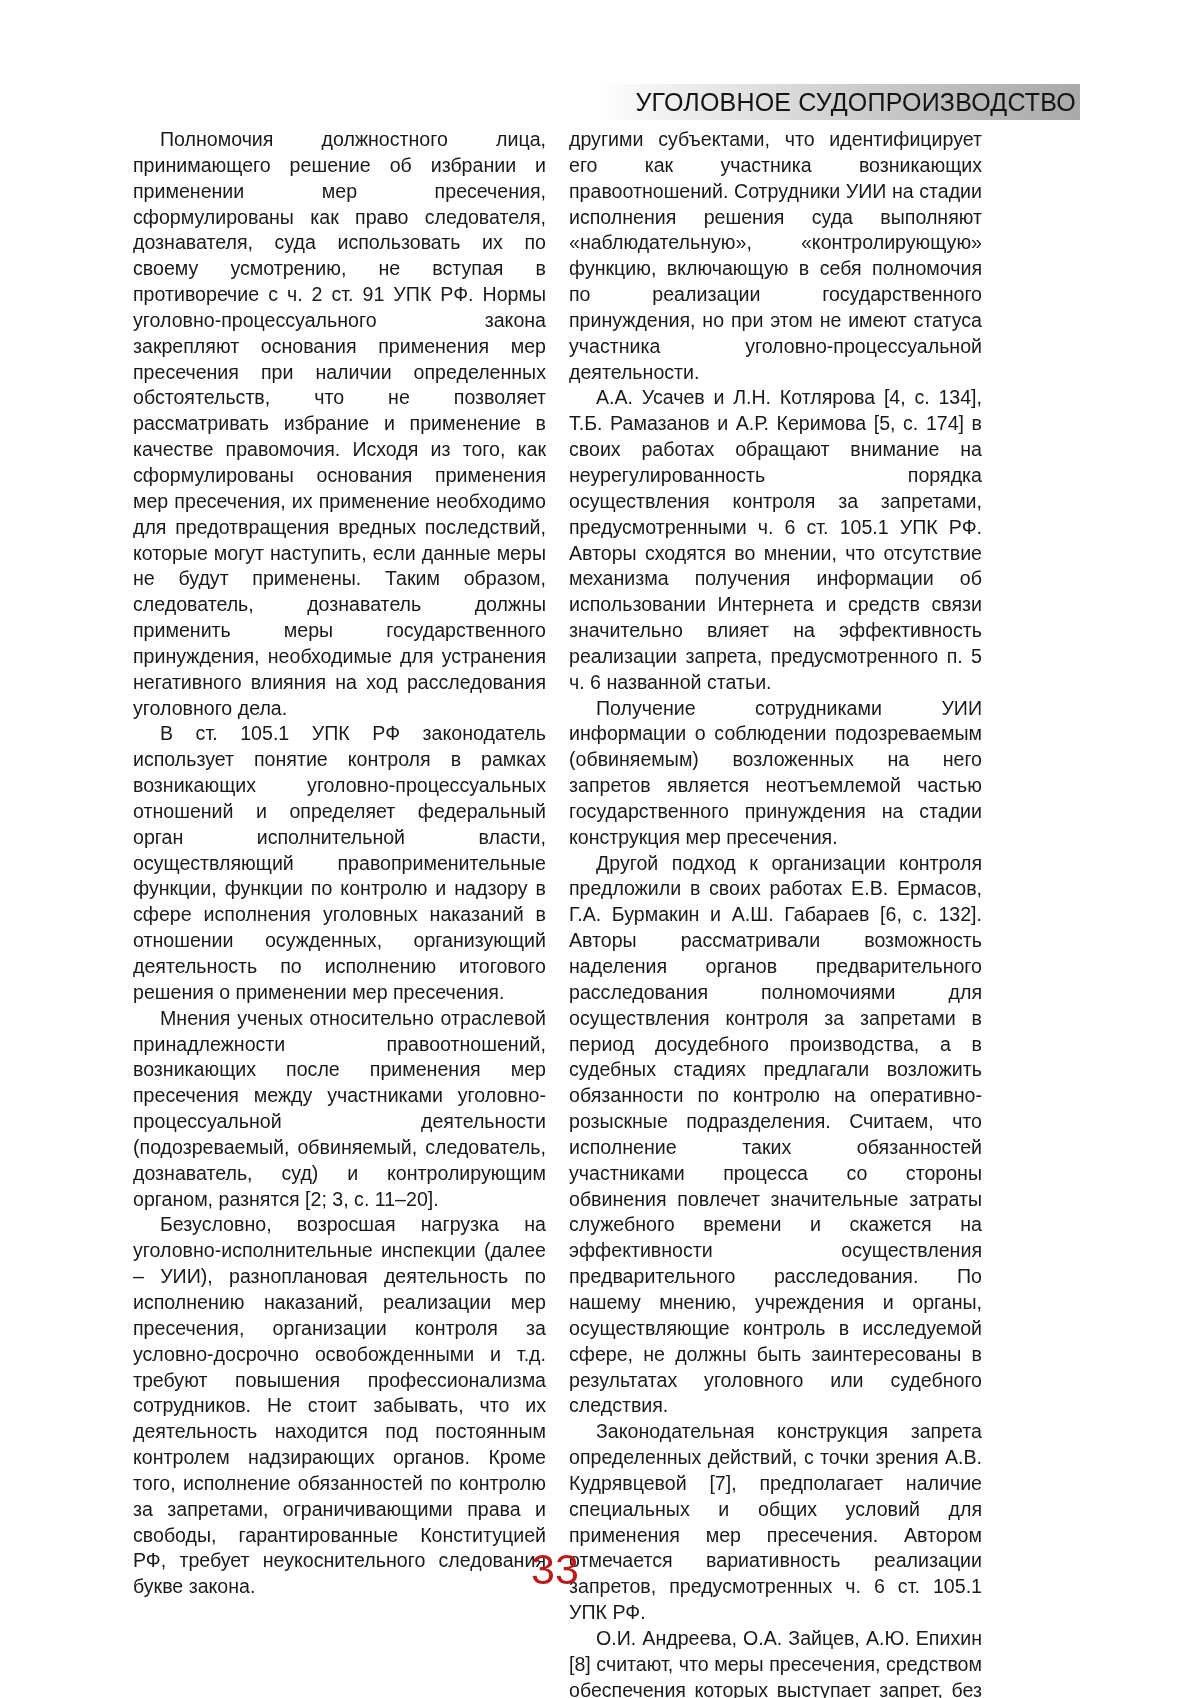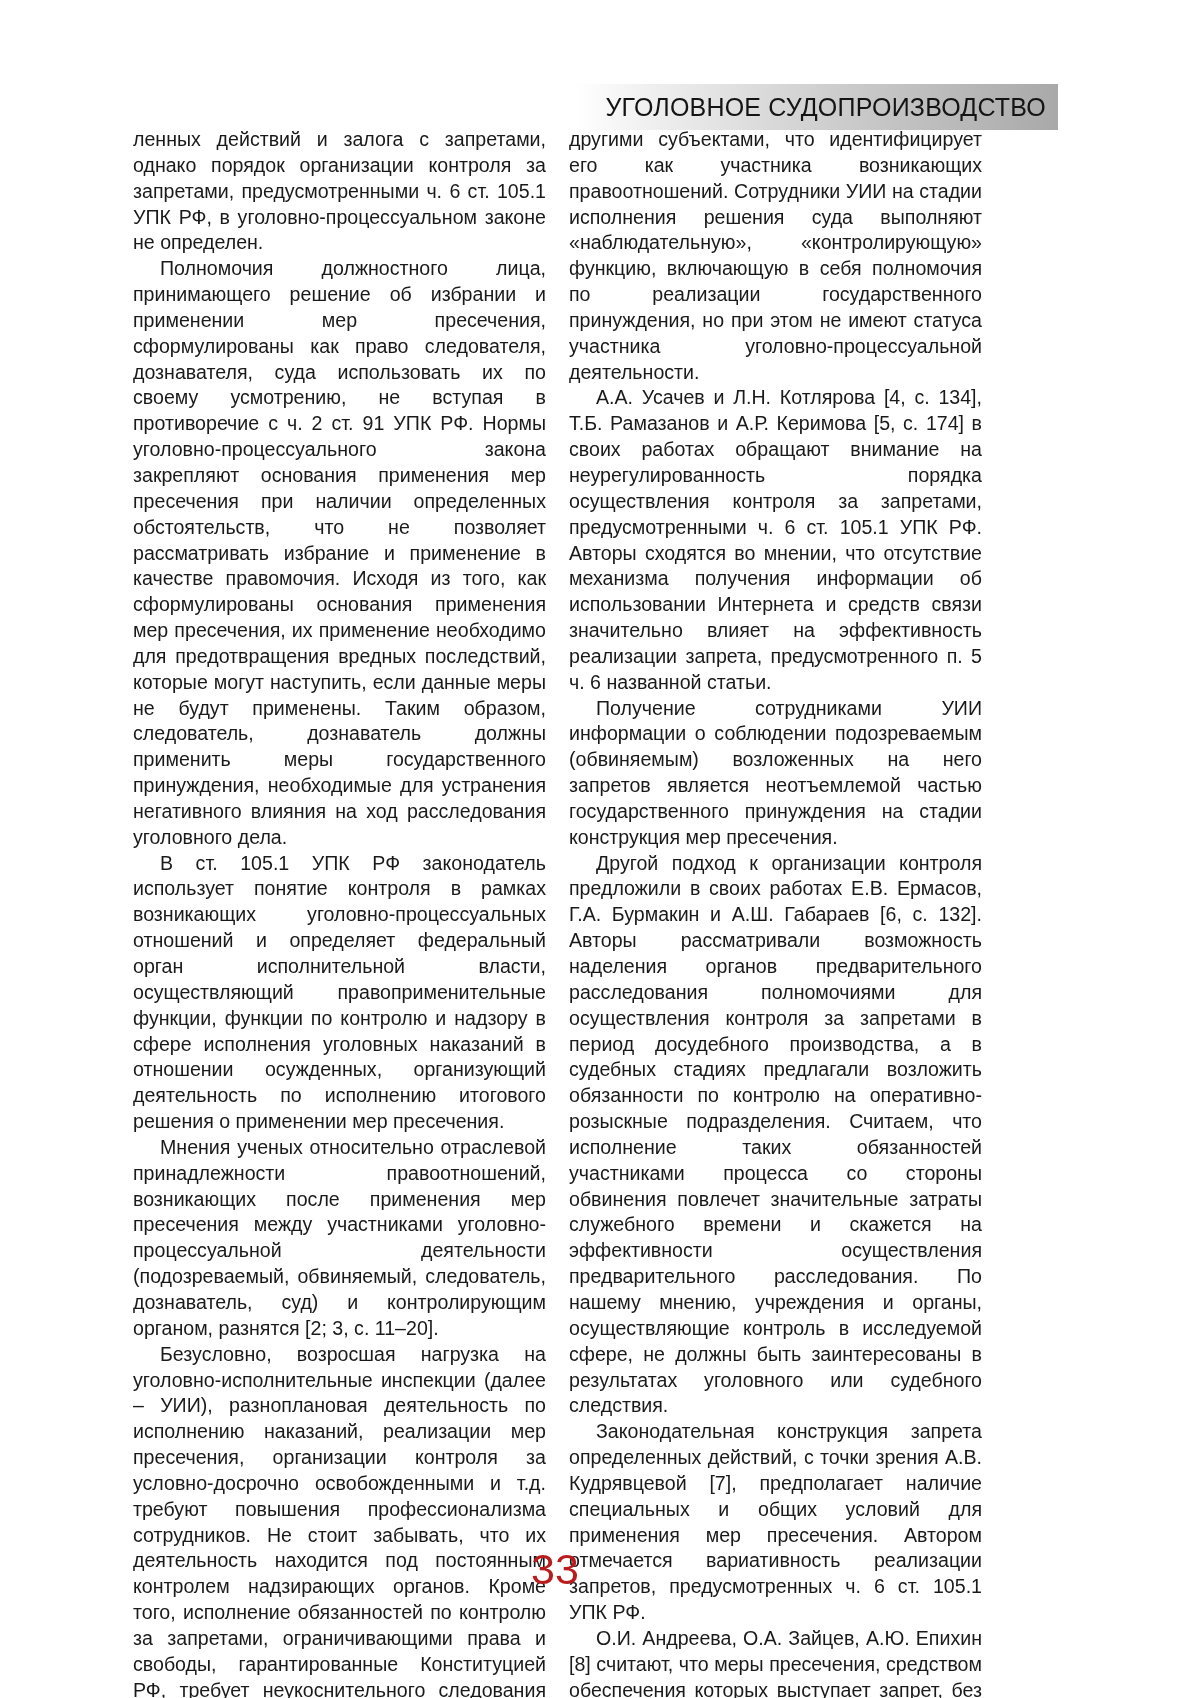--- a/index.html
+++ b/index.html
@@ -12,29 +12,29 @@
     width: 1200px;
     height: 1698px;
     background: #ffffff;
     font-family: "Liberation Sans", sans-serif;
     color: #1a1a1a;
     overflow: hidden;
   }
   .header-bar {
     position: absolute;
     top: 84px;
-    left: 575px;
+    left: 597px;
     width: 483px;
-    height: 46px;
+    height: 36px;
     box-sizing: border-box;
     background: linear-gradient(to right, #ffffff 0%, #f0f0f0 15%, #cccccc 55%, #a9a9a9 100%);
     display: flex;
     align-items: center;
     justify-content: flex-end;
-    padding-right: 12px;
+    padding-right: 4px;
   }
   .header-text {
     font-size: 25px;
     letter-spacing: 0.2px;
     color: #141414;
     white-space: nowrap;
   }
   .columns {
     position: absolute;
     top: 127px;
@@ -74,21 +74,20 @@
 
 <div class="page">
 
   <div class="header-bar">
     <span class="header-text">УГОЛОВНОЕ СУДОПРОИЗВОДСТВО</span>
   </div>
 
   <div class="columns">
 
     <div class="column">
-      <p class="cont">ленных действий и залога с запретами, однако порядок организации контроля за запретами, предусмотренными ч. 6 ст. 105.1 УПК РФ, в уголовно-процессуальном законе не определен.</p>
       <p>Полномочия должностного лица, принимающего решение об избрании и применении мер пресечения, сформулированы как право следователя, дознавателя, суда использовать их по своему усмотрению, не вступая в противоречие с ч. 2 ст. 91 УПК РФ. Нормы уголовно-процессуального закона закрепляют основания применения мер пресечения при наличии определенных обстоятельств, что не позволяет рассматривать избрание и применение в качестве правомочия. Исходя из того, как сформулированы основания применения мер пресечения, их применение необходимо для предотвращения вредных последствий, которые могут наступить, если данные меры не будут применены. Таким образом, следователь, дознаватель должны применить меры государственного принуждения, необходимые для устранения негативного влияния на ход расследования уголовного дела.</p>
       <p>В ст. 105.1 УПК РФ законодатель использует понятие контроля в рамках возникающих уголовно-процессуальных отношений и определяет федеральный орган исполнительной власти, осуществляющий правоприменительные функции, функции по контролю и надзору в сфере исполнения уголовных наказаний в отношении осужденных, организующий деятельность по исполнению итогового решения о применении мер пресечения.</p>
       <p>Мнения ученых относительно отраслевой принадлежности правоотношений, возникающих после применения мер пресечения между участниками уголовно-процессуальной деятельности (подозреваемый, обвиняемый, следователь, дознаватель, суд) и контролирующим органом, разнятся [2; 3, с. 11–20].</p>
       <p>Безусловно, возросшая нагрузка на уголовно-исполнительные инспекции (далее – УИИ), разноплановая деятельность по исполнению наказаний, реализации мер пресечения, организации контроля за условно-досрочно освобожденными и т.д. требуют повышения профессионализма сотрудников. Не стоит забывать, что их деятельность находится под постоянным контролем надзирающих органов. Кроме того, исполнение обязанностей по контролю за запретами, ограничивающими права и свободы, гарантированные Конституцией РФ, требует неукоснительного следования букве закона.</p>
 
     </div>
 
     <div class="column">
       <p class="cont">другими субъектами, что идентифицирует его как участника возникающих правоотношений. Сотрудники УИИ на стадии исполнения решения суда выполняют «наблюдательную», «контролирующую» функцию, включающую в себя полномочия по реализации государственного принуждения, но при этом не имеют статуса участника уголовно-процессуальной деятельности.</p>
       <p>А.А. Усачев и Л.Н. Котлярова [4, с. 134], Т.Б. Рамазанов и А.Р. Керимова [5, с. 174] в своих работах обращают внимание на неурегулированность порядка осуществления контроля за запретами, предусмотренными ч. 6 ст. 105.1 УПК РФ. Авторы сходятся во мнении, что отсутствие механизма получения информации об использовании Интернета и средств связи значительно влияет на эффективность реализации запрета, предусмотренного п. 5 ч. 6 названной статьи.</p>

